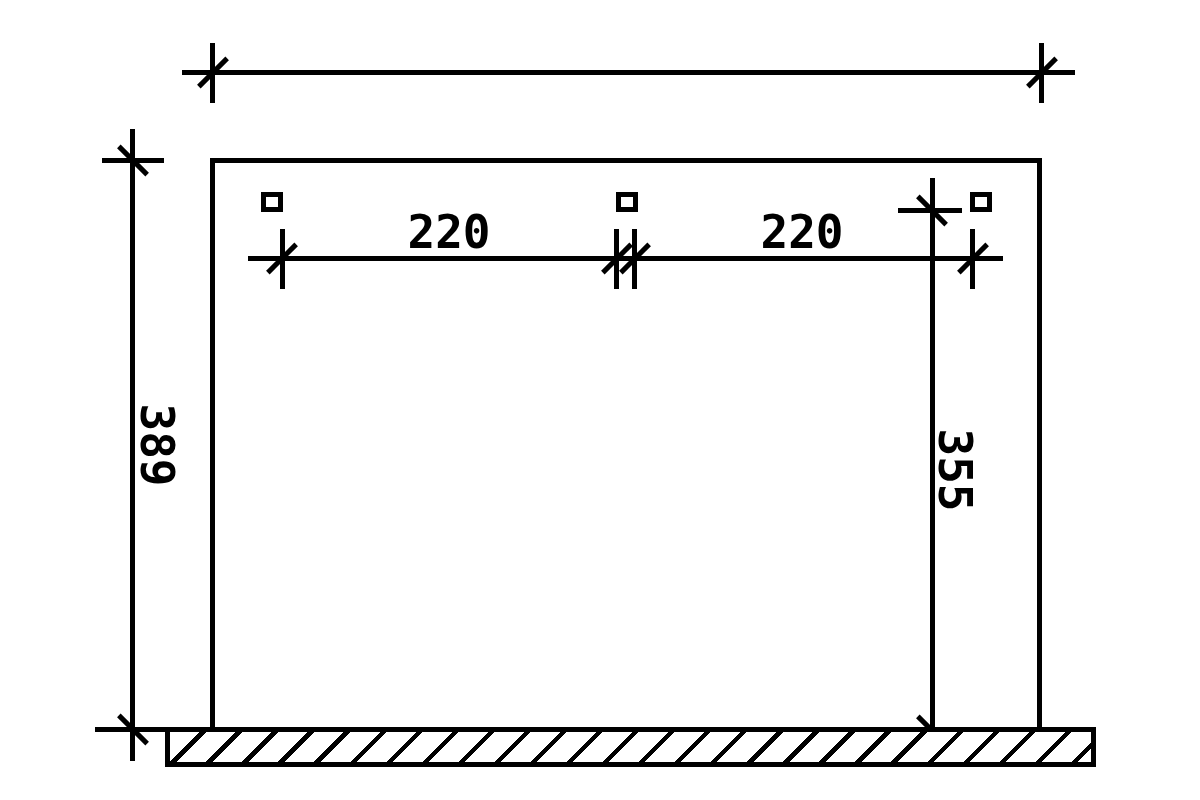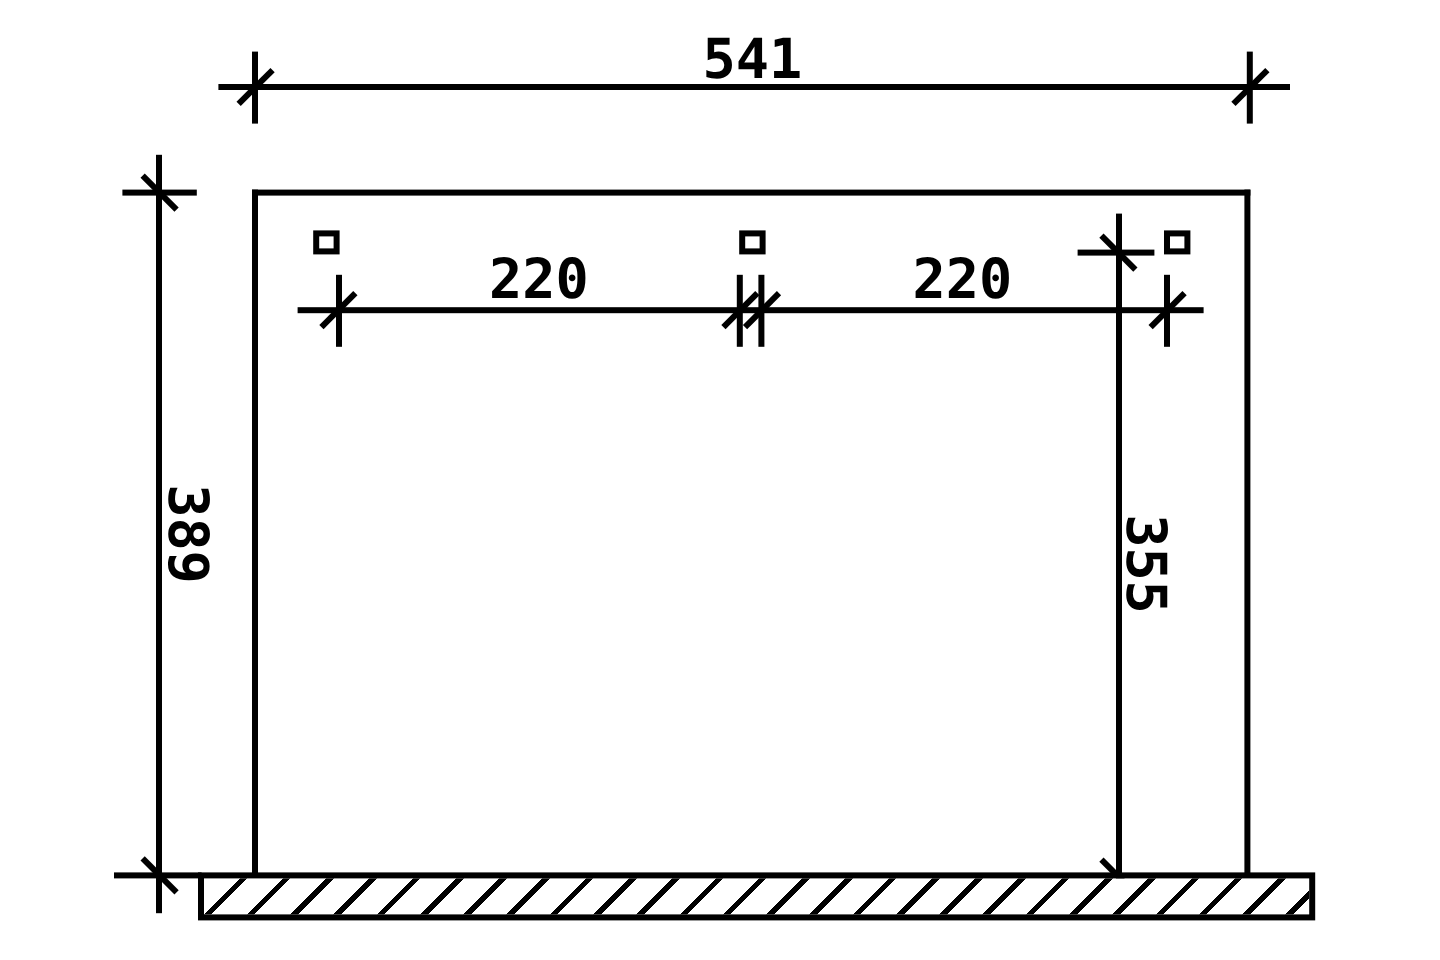--- a/index.html
+++ b/index.html
@@ -29,21 +29,20 @@
 </head>
 <body>
 
 <div class="canvas">
 
   <div class="ln" style="left:182px;top:70px;width:893px;height:5px;"></div>
   <div class="ln" style="left:210px;top:43px;width:5px;height:60px;"></div>
   <div class="ln" style="left:1039px;top:43px;width:5px;height:60px;"></div>
   <div class="slash slash-fwd" style="left:193px;top:70px;"></div>
   <div class="slash slash-fwd" style="left:1022px;top:70px;"></div>
-  <div class="dim-label" style="left:567px;top:26px;width:120px;">541</div>
 
   <div class="ln" style="left:210px;top:158px;width:832px;height:5px;"></div>
   <div class="ln" style="left:210px;top:158px;width:5px;height:572px;"></div>
   <div class="ln" style="left:1037px;top:158px;width:5px;height:572px;"></div>
 
   <div class="post-square" style="left:261px;top:192px;"></div>
   <div class="post-square" style="left:616px;top:192px;"></div>
   <div class="post-square" style="left:970px;top:192px;"></div>
 
   <div class="ln" style="left:248px;top:256px;width:755px;height:5px;"></div>

